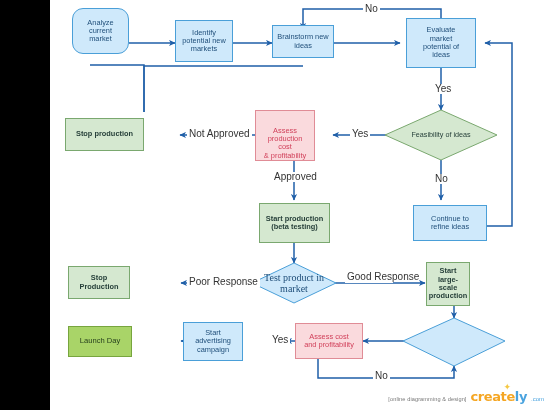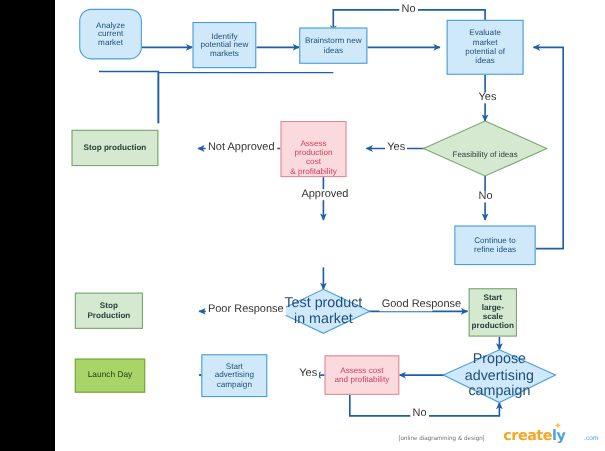--- a/index.html
+++ b/index.html
@@ -20,28 +20,28 @@
   
   .green{background:#d5e8d0;border:1px solid #7aa86f;color:#27403a;font-size:7.4px;font-weight:bold;}
   
   .green-bright{background:#a9d468;border:1px solid #77a53e;color:#26401d;font-size:7.6px;}
   
   .pink{background:#fadadd;border:1px solid #e08c96;color:#d1405a;font-size:7.4px;}
 
   
   .dlabel{position:absolute;display:flex;align-items:center;justify-content:center;
           text-align:center;line-height:1.12;pointer-events:none;}
-  .dlabel.blue-t{color:#1f4e79;font-size:13px;}
+  .dlabel.blue-t{color:#1f4e79;font-size:10px;font-family:Liberation Serif, serif;}
   .dlabel.green-t{color:#27403a;font-size:7.2px;}
 
   .edge-label{position:absolute;font-size:10px;color:#333;background:#fff;
               padding:0 2px;white-space:nowrap;line-height:1;}
 
   
-  #wm{position:absolute;right:6px;bottom:6px;display:flex;align-items:baseline;gap:17px;}
+  #wm{position:absolute;right:6px;bottom:6px;display:flex;align-items:baseline;gap:4px;}
   #wm .tag{font-size:5.6px;color:#777;letter-spacing:.1px;}
   #wm .brand{font-size:13px;font-weight:bold;color:#f0a020;letter-spacing:-.4px;
              font-family:"DejaVu Sans",sans-serif;}
   #wm .brand .b1{color:#f5a623;}
   #wm .brand .b2{color:#4aa3df;}
   #wm .dom{font-size:6px;color:#4aa3df;}
   #wm .spark{position:absolute;right:33px;top:-6px;color:#f5c842;font-size:9px;line-height:1;}
 </style>
 </head>
 <body>
@@ -132,21 +132,21 @@
 
     <div class="node blue" style="left:356px;top:18px;width:70px;height:50px;">
       <span>
         <span>Evaluate</span>
         <span>market</span>
         <span>potential of</span>
         <span>ideas</span>
       </span>
     </div>
 
-    <div class="dlabel green-t" style="left:340px;top:125px;width:102px;height:20px;align-items:flex-end;">
+    <div class="dlabel green-t" style="left:340px;top:125px;width:102px;height:20px;">
       <span>Feasibility of ideas</span>
     </div>
 
     <div class="node blue" style="left:363px;top:205px;width:74px;height:36px;">
       <span>
         <span>Continue to</span>
         <span>refine ideas</span>
       </span>
     </div>
 
@@ -155,20 +155,26 @@
         <span>Assess</span>
         <span>production cost</span>
         <span>&amp; profitability</span>
       </span>
     </div>
 
     <div class="node green" style="left:15px;top:118px;width:79px;height:33px;">
       <span>Stop production</span>
     </div>
 
+    <div class="node green" style="left:209px;top:203px;width:71px;height:40px;">
+      <span>
+        <span>Start production</span>
+        <span>(beta testing)</span>
+      </span>
+    </div>
 
     <div class="dlabel blue-t" style="left:204px;top:272px;width:80px;height:22px;">
       <span>
         <span>Test product in</span>
         <span>market</span>
       </span>
     </div>
 
     <div class="node green" style="left:18px;top:266px;width:62px;height:33px;">
       <span>
@@ -178,27 +184,20 @@
     </div>
 
     <div class="node green" style="left:376px;top:262px;width:44px;height:44px;">
       <span>
         <span>Start large-</span>
         <span>scale</span>
         <span>production</span>
       </span>
     </div>
 
-    <div class="dlabel blue-t" style="left:370px;top:326px;width:68px;height:30px;">
-      <span>
-        <span>Propose</span>
-        <span>advertising</span>
-        <span>campaign</span>
-      </span>
-    </div>
 
     <div class="node pink" style="left:245px;top:323px;width:68px;height:36px;">
       <span>
         <span>Assess cost</span>
         <span>and profitability</span>
       </span>
     </div>
 
     <div class="node blue" style="left:133px;top:322px;width:60px;height:39px;">
       <span>

